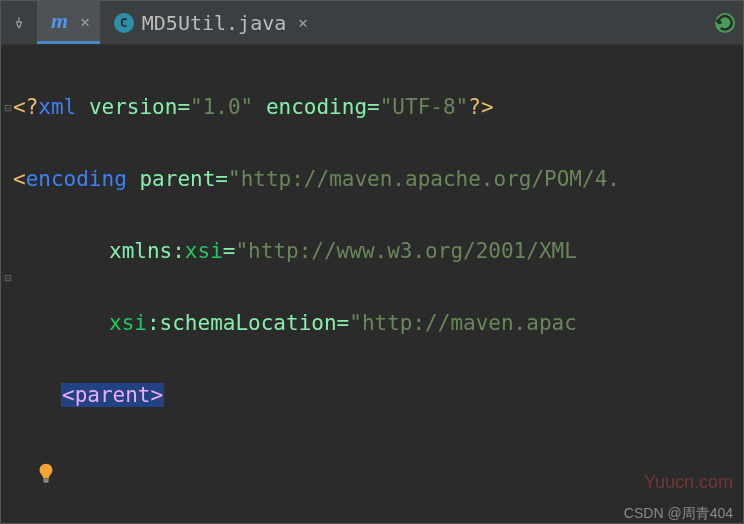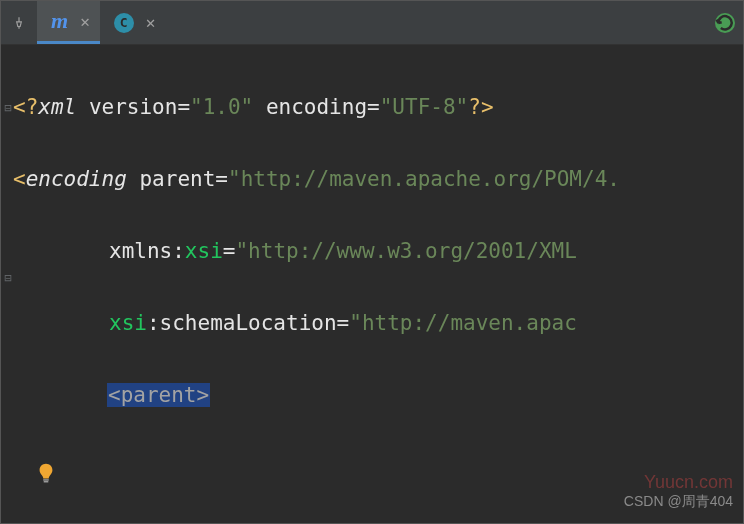--- a/index.html
+++ b/index.html
@@ -75,46 +75,46 @@
 }
 .editor {
   padding: 8px 0 0 12px;
   line-height: 36px;
   font-size: 21px;
   white-space: pre;
   color: #a9b7c6;
   overflow: hidden;
 }
 .t-brace { color: #e8bf6a; }
-.t-tag { color: #e5e5e5; font-style: italic; }
-.t-attr { color: #e5e5e5; }
+.t-tag { color: #3b82f6; }
+.t-attr { color: #86efac; }
 .t-ns { color: #22c55e; }
 .t-str { color: #6a8759; }
 .t-text { color: #a9b7c6; }
 .t-decl { color: #e8bf6a; }
-.hl-open { background: #214283; color: #a3a3a3; padding: 0 1px; margin-left: 46px; }
+.hl-open { background: #214283; color: #f0abfc; padding: 0 1px; }
 .gutter-bulb {
   position: absolute;
   left: 34px;
   top: 461px;
   width: 22px;
 }
 .watermark {
   position: absolute;
   right: 10px;
   bottom: 30px;
   color: #8a3a3a;
   font-size: 18px;
   font-family: sans-serif;
   opacity: 0.75;
 }
 .footer {
   position: absolute;
   right: 10px;
-  bottom: 12px;
+  bottom: 0;
   color: #8a8a8a;
   font-size: 14px;
   font-family: sans-serif;
 }
 .fold {
   position: absolute;
   left: 2px;
   width: 10px;
   display: flex;
   justify-content: center;
@@ -133,20 +133,21 @@
     <svg width="14" height="14" viewBox="0 0 24 24" fill="none" stroke="#a0a0a0" stroke-width="2">
         <path d="M12 2 L12 10 M8 10 L16 10 L14 18 L10 18 Z M12 18 L12 22"></path>
       </svg>
   </div>
   <div class="tab active">
     <span class="icon-m">m</span>
     <span class="close-x">✕</span>
   </div>
   <div class="tab inactive">
     <span class="icon-c">C</span>
+    <span>MD5Util.java</span>
     <span class="close-x">✕</span>
   </div>
   <div class="run-btn">
     <span class="icon-c green">
       <svg class="refresh-svg" viewBox="0 0 24 24" fill="none" stroke="#2b2b2b" stroke-width="3">
           <path d="M4 12 a8 8 0 1 1 3 6 M4 12 l-2 -4 M4 12 l4 -1"></path>
         </svg>
     </span>
   </div>
 </div>

